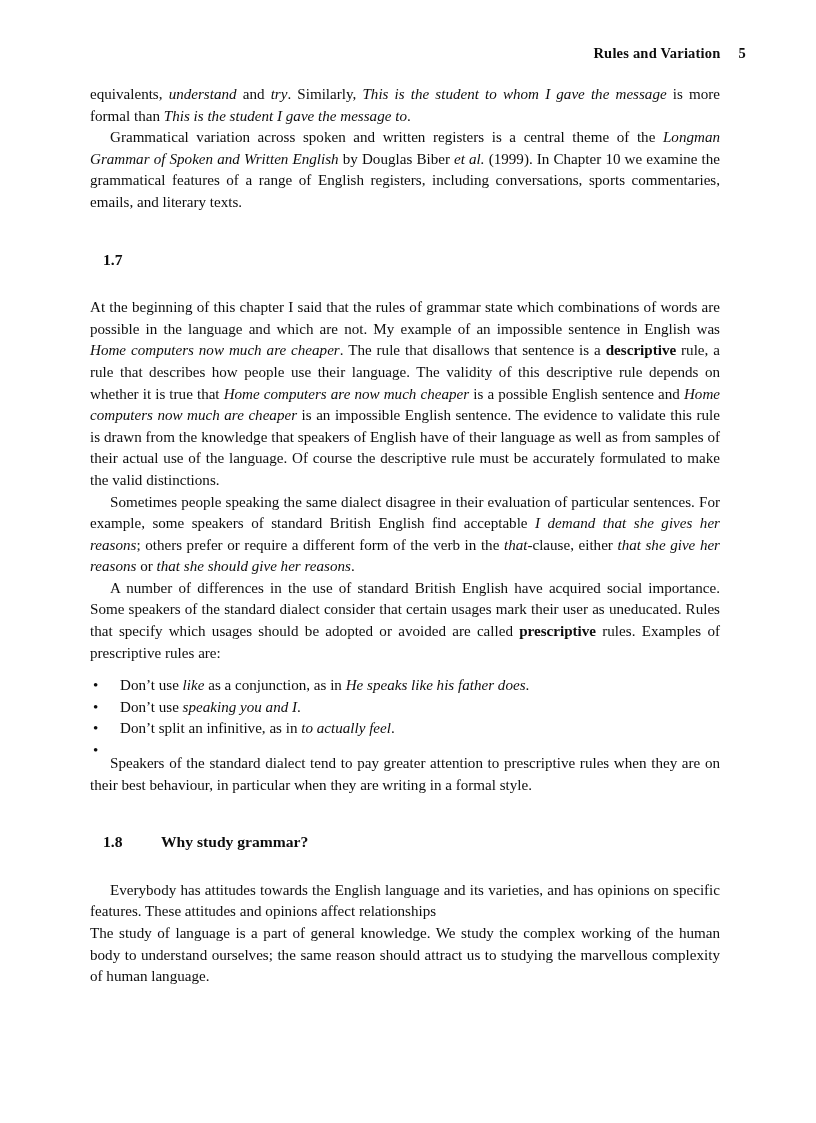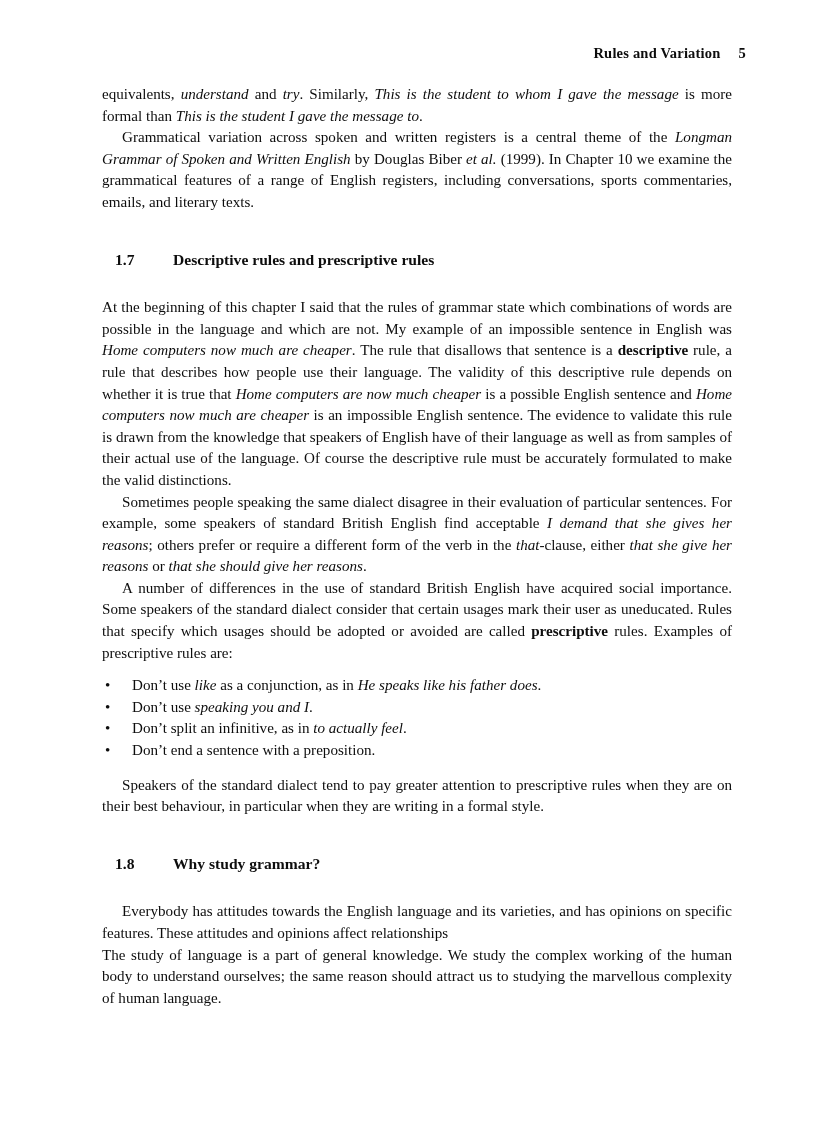--- a/index.html
+++ b/index.html
@@ -32,21 +32,21 @@
     font-size: 14.5px;
     font-weight: bold;
     letter-spacing: 0.2px;
   }
   .running-head .head-title { margin-right: 18px; }
   .running-head .folio { font-weight: bold; }
 
   
   .content {
     position: absolute;
-    left: 102px;
+    left: 90px;
     top: 84px;
     width: 630px;
   }
   p.body-text {
     margin: 0;
     font-size: 15.1px;
     line-height: 21.6px;
     text-align: justify;
     text-justify: inter-word;
     -webkit-hyphens: none;
@@ -107,36 +107,35 @@
 
   <div class="content">
 
     <p class="body-text"><span>equivalents, </span><i>understand</i><span> and </span><i>try</i><span>. Similarly, </span><i>This is the student to whom I gave the message</i><span> is more formal than </span><i>This is the student I gave the message to</i><span>.</span></p>
 
     <p class="body-text indent"><span>Grammatical variation across spoken and written registers is a central theme of the </span><i>Longman Grammar of Spoken and Written English</i><span> by Douglas Biber </span><i>et al.</i><span> (1999). In Chapter 10 we examine the grammatical features of a range of English registers, including conversations, sports commentaries, emails, and literary texts.</span></p>
 
     <div class="sp-before-heading"></div>
     <h2 class="section-heading">
         <span class="sec-num">1.7</span>
-        <span>Descriptive rules and prescriptive rules</span>
       </h2>
     <div class="sp-after-heading"></div>
 
     <p class="body-text"><span>At the beginning of this chapter I said that the rules of grammar state which combinations of words are possible in the language and which are not. My example of an impossible sentence in English was </span><i>Home computers now much are cheaper</i><span>. The rule that disallows that sentence is a </span><b>descriptive</b><span> rule, a rule that describes how people use their language. The validity of this descriptive rule depends on whether it is true that </span><i>Home computers are now much cheaper</i><span> is a possible English sentence and </span><i>Home computers now much are cheaper</i><span> is an impossible English sentence. The evidence to validate this rule is drawn from the knowledge that speakers of English have of their language as well as from samples of their actual use of the language. Of course the descriptive rule must be accurately formulated to make the valid distinctions.</span></p>
 
     <p class="body-text indent"><span>Sometimes people speaking the same dialect disagree in their evaluation of particular sentences. For example, some speakers of standard British English find acceptable </span><i>I demand that she gives her reasons</i><span>; others prefer or require a different form of the verb in the </span><i>that</i><span>-clause, either </span><i>that she give her reasons</i><span> or </span><i>that she should give her reasons</i><span>.</span></p>
 
     <p class="body-text indent"><span>A number of differences in the use of standard British English have acquired social importance. Some speakers of the standard dialect consider that certain usages mark their user as uneducated. Rules that specify which usages should be adopted or avoided are called </span><b>prescriptive</b><span> rules. Examples of prescriptive rules are:</span></p>
 
     <div class="sp-list-before"></div>
     <ul class="rules-list">
       <li><span class="bullet">•</span><span>Don’t use </span><i>like</i><span> as a conjunction, as in </span><i>He speaks like his father does</i><span>.</span></li>
       <li><span class="bullet">•</span><span>Don’t use </span><i>speaking you and I</i><span>.</span></li>
       <li><span class="bullet">•</span><span>Don’t split an infinitive, as in </span><i>to actually feel</i><span>.</span></li>
-      <li><span class="bullet">•</span><span>Don’t end a sentence with a preposition.</span></li>
+      <li><span class="bullet">•</span></li>
     </ul>
     <div class="sp-list-after"></div>
 
     <p class="body-text indent"><span>Speakers of the standard dialect tend to pay greater attention to prescriptive rules when they are on their best behaviour, in particular when they are writing in a formal style.</span></p>
 
     <div class="sp-before-heading"></div>
     <h2 class="section-heading">
         <span class="sec-num">1.8</span>
         <span>Why study grammar?</span>
       </h2>

